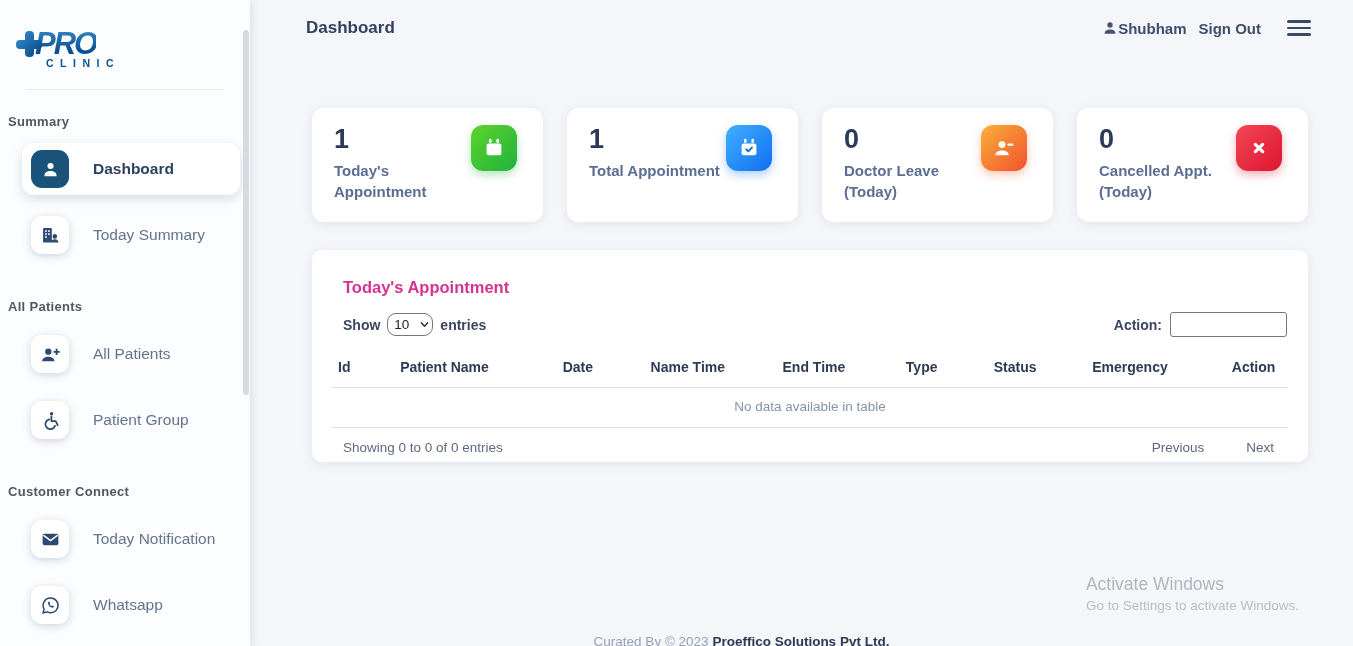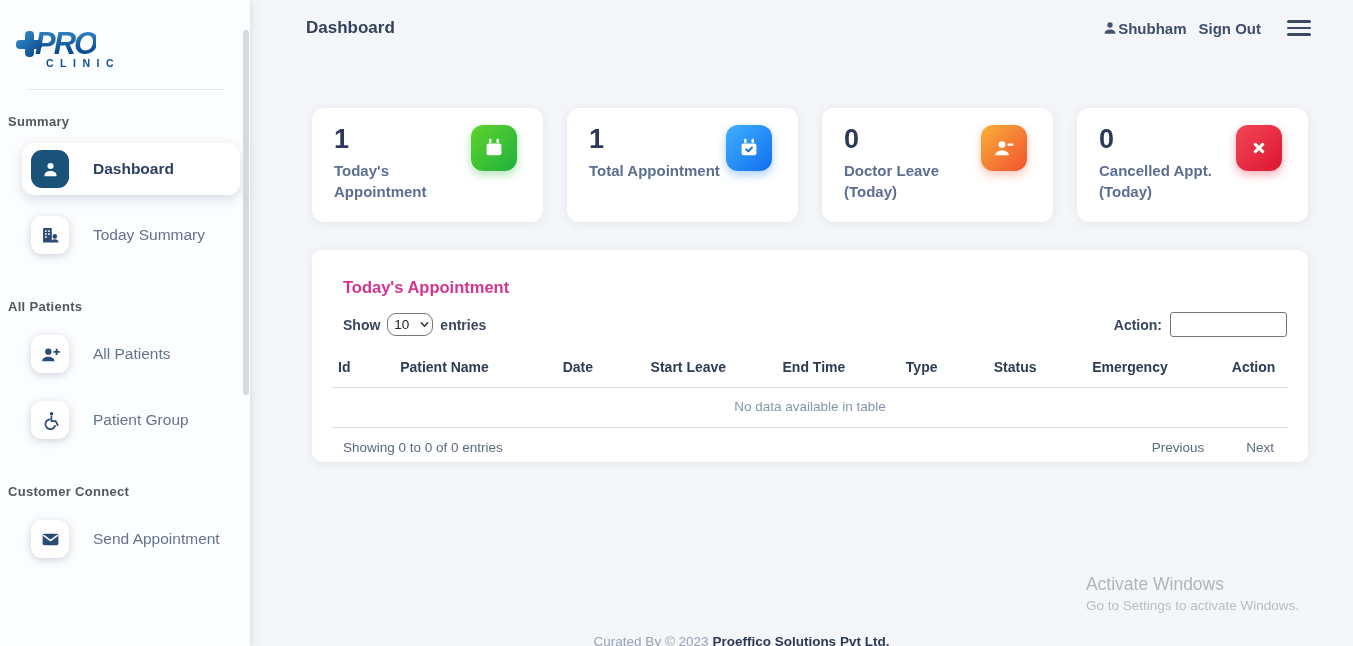--- a/index.html
+++ b/index.html
@@ -198,23 +198,32 @@
 
   <div class="section-heading">Customer Connect</div>
 
   <div class="nav-item">
     <span class="nav-icon">
       <svg width="21" height="21" viewBox="0 0 24 24" fill="currentColor">
         <rect x="3" y="5.5" width="18" height="13" rx="2"></rect>
         <path d="M4.5 7.5L12 13.2l7.5-5.7" fill="none" stroke="#fcfdfe" stroke-width="1.8" stroke-linecap="round" stroke-linejoin="round"></path>
       </svg>
     </span>
-    <span class="nav-label">Send Appointment</span>
-  </div>
-
+    <span class="nav-label">Today Notification</span>
+  </div>
+
+  <div class="nav-item">
+    <span class="nav-icon">
+      <svg width="21" height="21" viewBox="0 0 24 24" fill="none" stroke="currentColor" stroke-width="1.7">
+        <path d="M12 3.3a8.5 8.5 0 0 0-7.3 12.8L3.5 20.5l4.6-1.2A8.5 8.5 0 1 0 12 3.3z"></path>
+        <path d="M9.2 8.2c-.5 1.9 1.2 4.7 3.5 5.9 1.4.7 2.6.6 3-.3l.3-.8-1.9-1-.9.7c-.9-.5-1.9-1.5-2.3-2.4l.7-.9-1-1.9z" fill="currentColor" stroke="none"></path>
+      </svg>
+    </span>
+    <span class="nav-label">Whatsapp</span>
+  </div>
 
   <div class="side-scrollbar"></div>
 </div>
 
 <div class="main">
 
   <div class="topbar">
     <div class="page-title">Dashboard</div>
     <div class="topbar-right">
       <span>
@@ -302,21 +311,21 @@
         <input type="text" class="search-input" value="" style="">
       </div>
     </div>
 
     <table class="appt">
       <thead>
         <tr>
           <th class="c-id">Id</th>
           <th class="c-name">Patient Name</th>
           <th class="c-date">Date</th>
-          <th class="c-start">Start Leave</th>
+          <th class="c-start">Name Time</th>
           <th class="c-end">End Time</th>
           <th class="c-type">Type</th>
           <th class="c-status">Status</th>
           <th class="c-emerg">Emergency</th>
           <th class="c-action">Action</th>
         </tr>
       </thead>
       <tbody>
         <tr>
           <td class="empty-cell" colspan="9">No data available in table</td>

